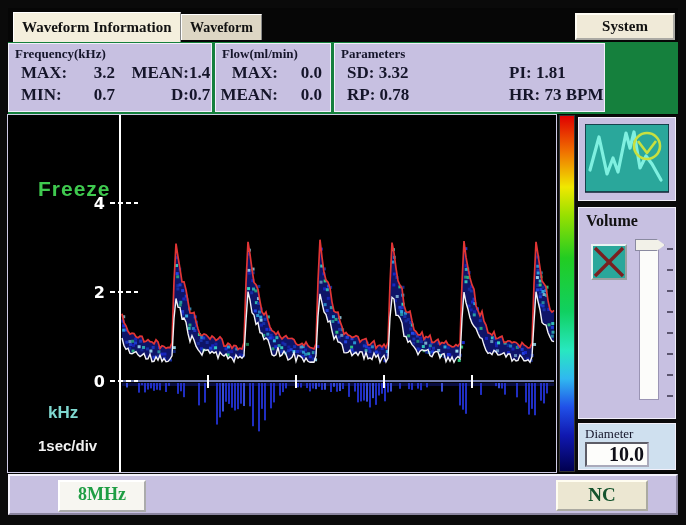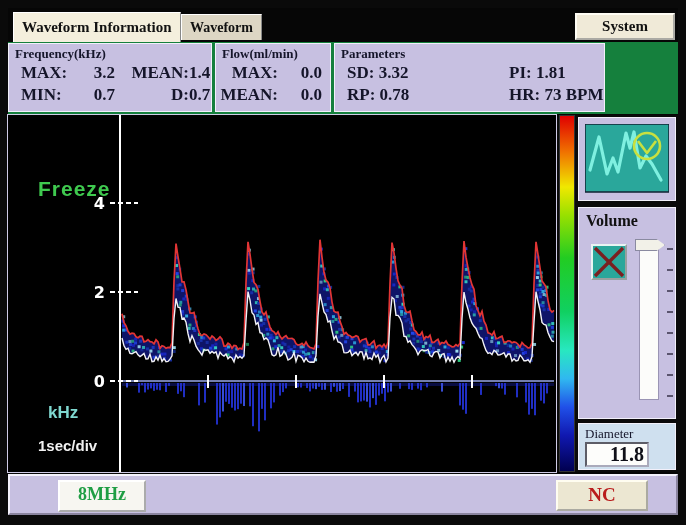--- a/index.html
+++ b/index.html
@@ -73,21 +73,21 @@
   .diamunit{position:absolute;left:73px;top:28px;font-weight:bold;font-size:11px;color:#5a2e1e;margin-top:30px;}
 
   
   .bottombar{position:absolute;left:0;top:466px;width:670px;height:41px;background:#c7c0e1;
              border:2px solid;border-color:#f4f2fc #8a849e #8a849e #f4f2fc;box-sizing:border-box;}
   .probebtn{position:absolute;left:48px;top:4px;width:88px;height:32px;background:#f7f6f1;
             border:2px outset #ffffff;box-sizing:border-box;font-weight:bold;font-size:18px;
             color:#1f9e44;text-align:center;line-height:25px;}
   .ncbtn{position:absolute;right:28px;top:4px;width:92px;height:31px;background:#ece7d2;
          border:2px outset #fffdf0;box-sizing:border-box;font-weight:bold;font-size:19px;
-         color:#b91c1c;text-align:center;line-height:26px;}
+         color:#14532d;text-align:center;line-height:26px;}
 </style>
 </head>
 <body>
 
 <div class="frame">
   <div class="app">
 
     <div class="tabbar">
       <div class="tab active">Waveform Information</div>
       <div class="tab inactive">Waveform</div>
@@ -591,21 +591,21 @@
                 <line x1="30" y1="2" x2="2" y2="30" stroke="#7a1f1f" stroke-width="3.4"></line>
               </svg>
           </div>
           <div class="slidertrack"></div>
           <div class="sliderthumb"></div>
           <div class="sliderticks"></div>
         </div>
 
         <div class="diampanel">
           <div class="diamtitle">Diameter</div>
-          <div class="diambox">11.8</div>
+          <div class="diambox">10.0</div>
           <div class="diamunit">mm</div>
         </div>
       </div>
     </div>
 
     <div class="bottombar">
       <div class="probebtn">8MHz</div>
       <div class="ncbtn">NC</div>
     </div>
 

